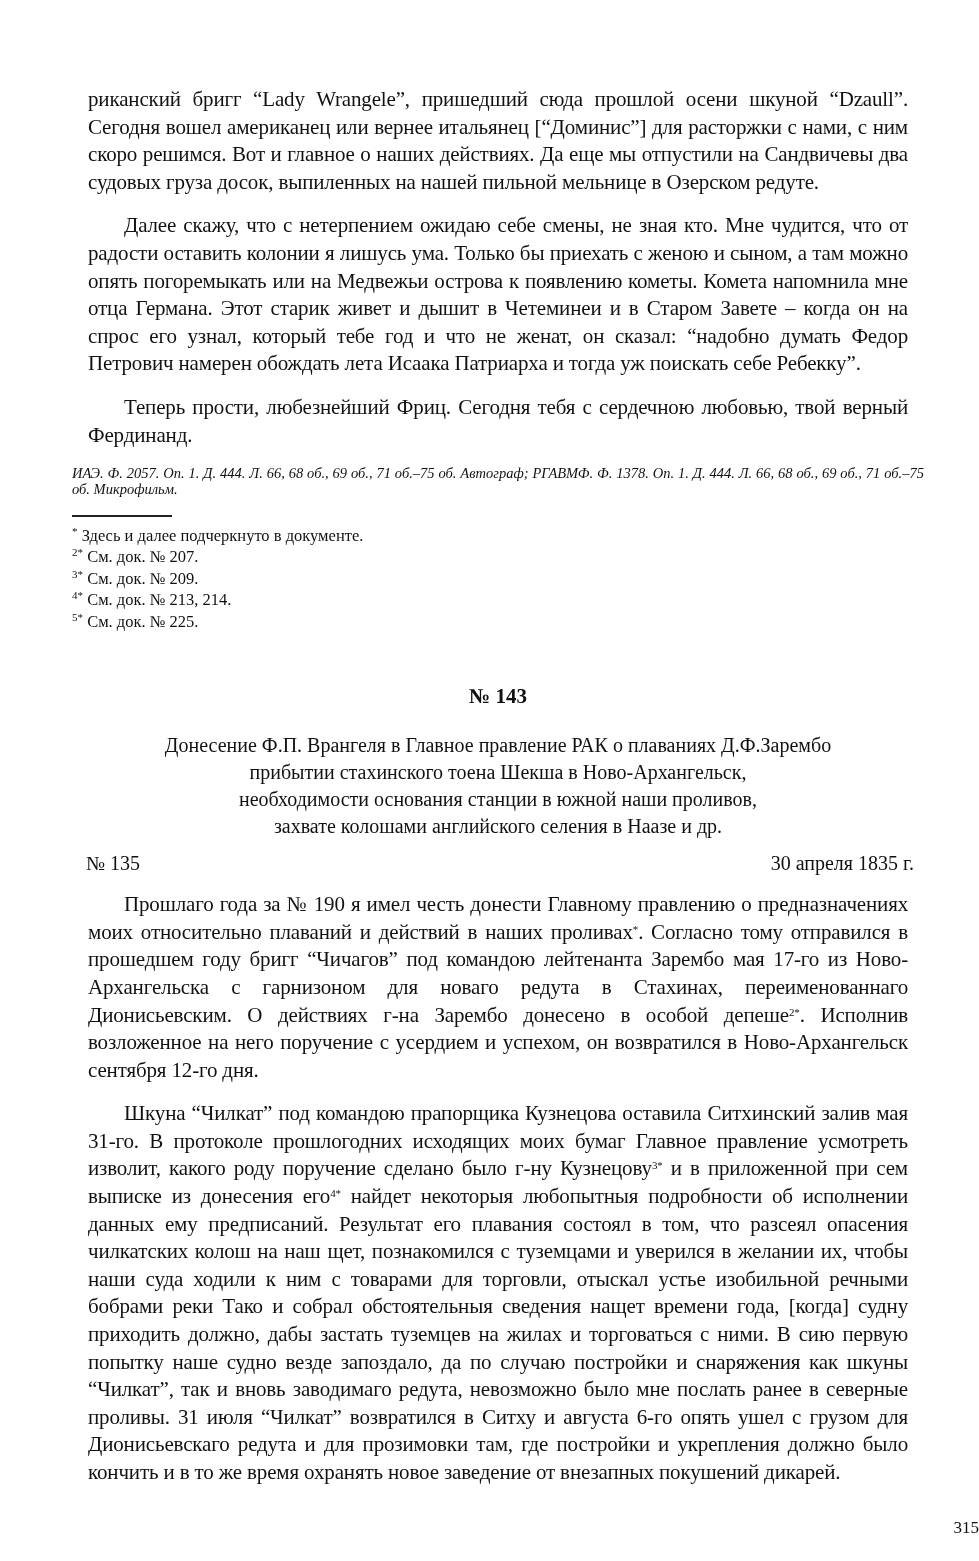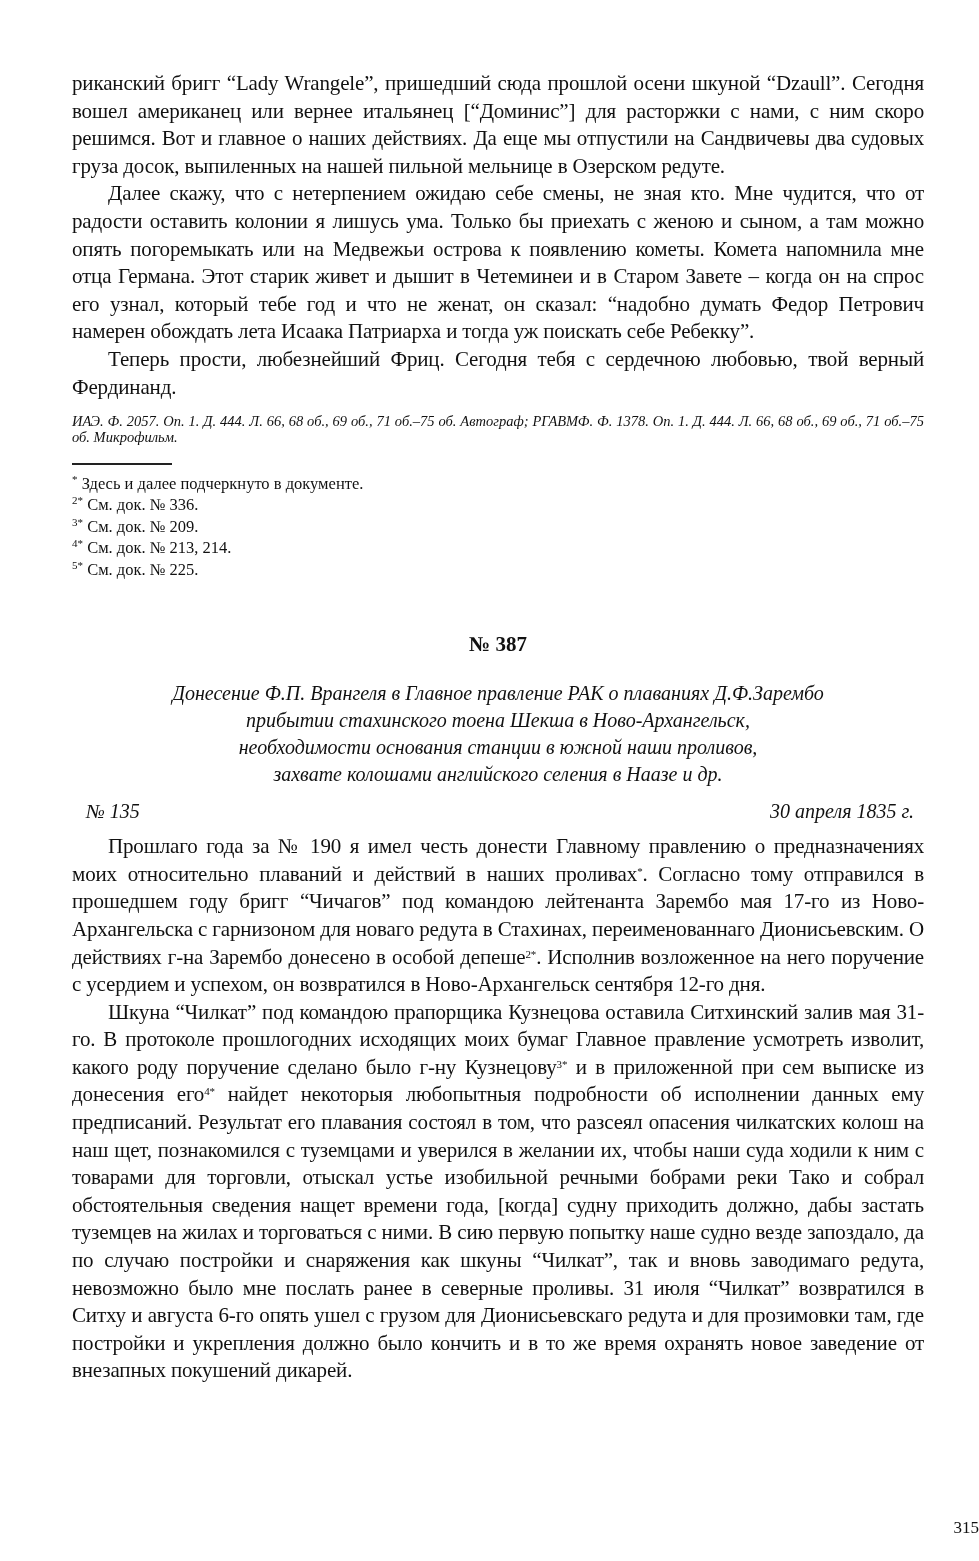--- a/index.html
+++ b/index.html
@@ -3,68 +3,68 @@
 <meta charset="utf-8">
 <style>
   html, body { margin: 0; padding: 0; background: #ffffff; }
   body {
     width: 979px; height: 1561px; position: relative; overflow: hidden;
     font-family: "Liberation Serif", "DejaVu Serif", serif;
     color: #111111;
   }
   .page { position: absolute; left: 72px; top: 70px; width: 852px; }
   .para {
-    font-size: 21px; line-height: 27.6px; text-align: justify; margin: 0;
+    font-size: 21px; line-height: 27.6px; text-align: justify; margin: 16px;
     letter-spacing: -0.15px;
   }
   .indent { text-indent: 36px; }
   .source {
     font-style: italic; font-size: 14.5px; line-height: 16px; margin: 12px 0 0 0;
     text-align: justify;
   }
   .fn-rule { width: 100px; height: 1.5px; background: #222; margin: 18px 0 8px 0; }
   .footnotes { font-size: 16.5px; line-height: 21.5px; }
   .footnotes div { white-space: nowrap; font-family: Liberation Serif, serif; }
   sup { font-size: 11px; vertical-align: 6px; line-height: 0; }
   .doc-num {
     text-align: center; font-weight: bold; font-size: 21px; margin: 52px 0 0 0;
   }
   .doc-title {
-    text-align: center; font-style: italic; font-size: 20px; line-height: 27px;
+    text-align: center; font-size: 20px; line-height: 27px;
     margin: 23px 0 0 0;
   }
   .meta-row {
-    display: flex; justify-content: space-between; font-style: italic;
+    display: flex; justify-content: space-between; 
     font-size: 20px; margin: 12px 0 10px 0; padding: 0 10px 0 14px;
   }
   .page-number {
     position: absolute; left: 0; right: 0; top: 1518px; text-align: right;
     font-size: 17px;
   }
 </style>
 </head>
 <body>
 
 <div class="page">
   <p class="para">риканский бригг “Lady Wrangele”, пришедший сюда прошлой осени шкуной “Dzaull”. Сегодня вошел американец или вернее итальянец [“Доминис”] для расторжки с нами, с ним скоро решимся. Вот и главное о наших действиях. Да еще мы отпустили на Сандвичевы два судовых груза досок, выпиленных на нашей пильной мельнице в Озерском редуте.</p>
   <p class="para indent">Далее скажу, что с нетерпением ожидаю себе смены, не зная кто. Мне чудится, что от радости оставить колонии я лишусь ума. Только бы приехать с женою и сыном, а там можно опять погоремыкать или на Медвежьи острова к появлению кометы. Комета напомнила мне отца Германа. Этот старик живет и дышит в Четеминеи и в Старом Завете – когда он на спрос его узнал, который тебе год и что не женат, он сказал: “надобно думать Федор Петрович намерен обождать лета Исаака Патриарха и тогда уж поискать себе Ребекку”.</p>
   <p class="para indent">Теперь прости, любезнейший Фриц. Сегодня тебя с сердечною любовью, твой верный Фердинанд.</p>
 
   <p class="source">ИАЭ. Ф. 2057. Оп. 1. Д. 444. Л. 66, 68 об., 69 об., 71 об.–75 об. Автограф; РГАВМФ. Ф. 1378. Оп. 1. Д. 444. Л. 66, 68 об., 69 об., 71 об.–75 об. Микрофильм.</p>
 
   <div class="fn-rule"></div>
   <div class="footnotes">
     <div><sup>*</sup> <span>Здесь и далее подчеркнуто в документе.</span></div>
-    <div><sup>2*</sup> <span>См. док. № 336.</span></div>
+    <div><sup>2*</sup> <span>См. док. № 207.</span></div>
     <div><sup>3*</sup> <span>См. док. № 209.</span></div>
     <div><sup>4*</sup> <span>См. док. № 213, 214.</span></div>
     <div><sup>5*</sup> <span>См. док. № 225.</span></div>
   </div>
 
-  <div class="doc-num">№ 387</div>
+  <div class="doc-num">№ 143</div>
 
   <div class="doc-title">
     <div>Донесение Ф.П. Врангеля в Главное правление РАК о плаваниях Д.Ф.Зарембо</div>
     <div>прибытии стахинского тоена Шекша в Ново-Архангельск,</div>
     <div>необходимости основания станции в южной наши проливов,</div>
     <div>захвате колошами английского селения в Наазе и др.</div>
   </div>
 
   <div class="meta-row">
     <span>№ 135</span>

